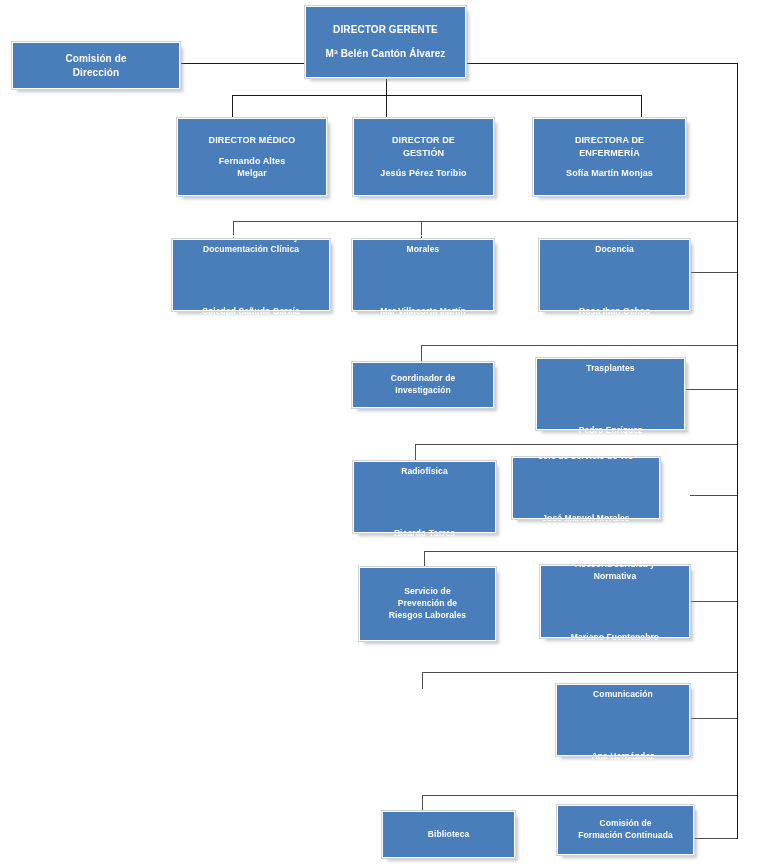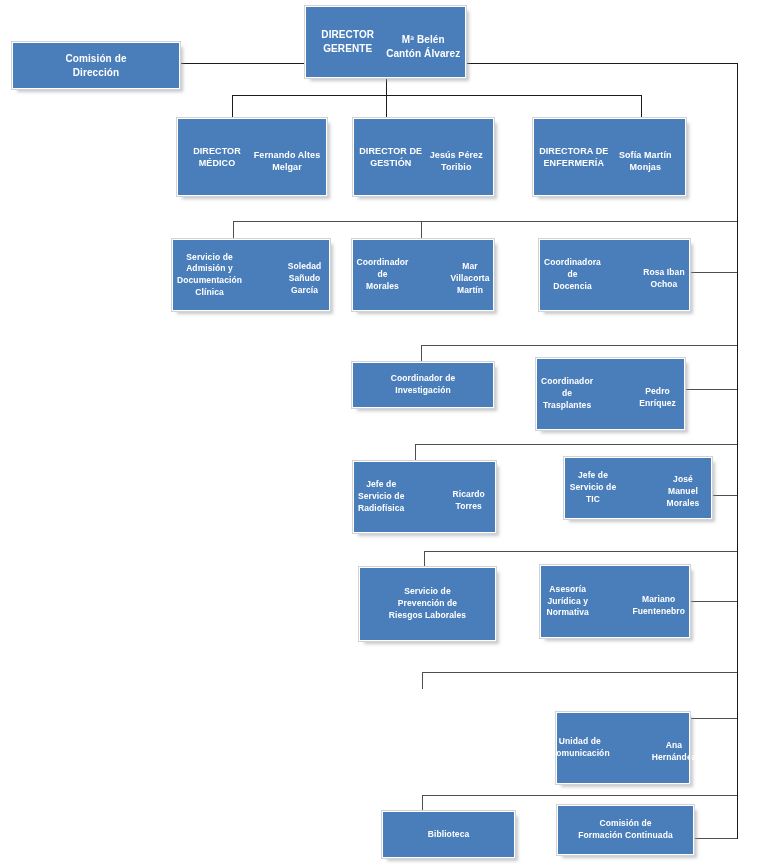--- a/index.html
+++ b/index.html
@@ -31,20 +31,21 @@
   
   .node {
     position: absolute;
     box-sizing: border-box;
     background: #4a7ebb;
     border: 1px solid #ffffff;
     outline: 1px solid #d3d3d3;
     box-shadow: 4px 4px 3px -1px rgba(150,155,165,0.55);
     color: #ffffff;
     display: flex;
+    flex-direction: column;
     align-items: center;
     justify-content: center;
     text-align: center;
     font-weight: bold;
     line-height: 1.38;
     padding: 3px 4px;
     letter-spacing: 0.1px;
   }
   .node .title {
     display: block;
@@ -180,21 +181,21 @@
   </div>
 
   <div class="node f85" style="left:353px; top:461px; width:143px; height:72px;">
     <span class="title">
       <span>Jefe de Servicio de</span><br>
       <span>Radiofísica</span>
     </span>
     <span class="person">Ricardo Torres</span>
   </div>
 
-  <div class="node f85" style="left:564px; top:457px; width:148px; height:62px;">
+  <div class="node f85" style="left:512px; top:457px; width:148px; height:62px;">
     <span class="title">Jefe de Servicio de TIC</span>
     <span class="person">José Manuel Morales</span>
   </div>
 
   <div class="node no-person f85" style="left:359px; top:567px; width:137px; height:74px;">
     <span class="title">
       <span>Servicio de</span><br>
       <span>Prevención de</span><br>
       <span>Riesgos Laborales</span>
     </span>
@@ -203,21 +204,21 @@
 
   <div class="node f85" style="left:540px; top:565px; width:150px; height:73px;">
     <span class="title">
       <span>Asesoría Jurídica y</span><br>
       <span>Normativa</span>
     </span>
     <span class="person">Mariano Fuentenebro</span>
   </div>
 
 
-  <div class="node f85" style="left:556px; top:712px; width:134px; height:72px;">
+  <div class="node f85" style="left:556px; top:684px; width:134px; height:72px;">
     <span class="title">
       <span>Unidad de</span><br>
       <span>Comunicación</span>
     </span>
     <span class="person">Ana Hernández</span>
   </div>
 
   <div class="node no-person f85" style="left:382px; top:811px; width:133px; height:47px;">
     <span class="title">Biblioteca</span>
 

